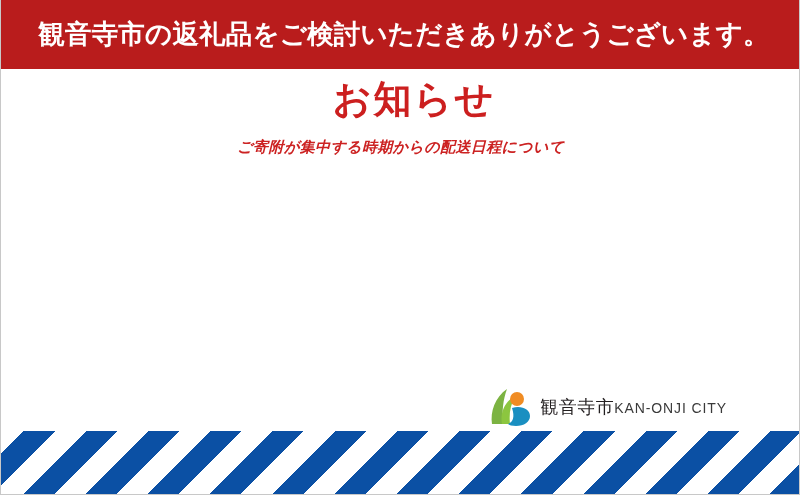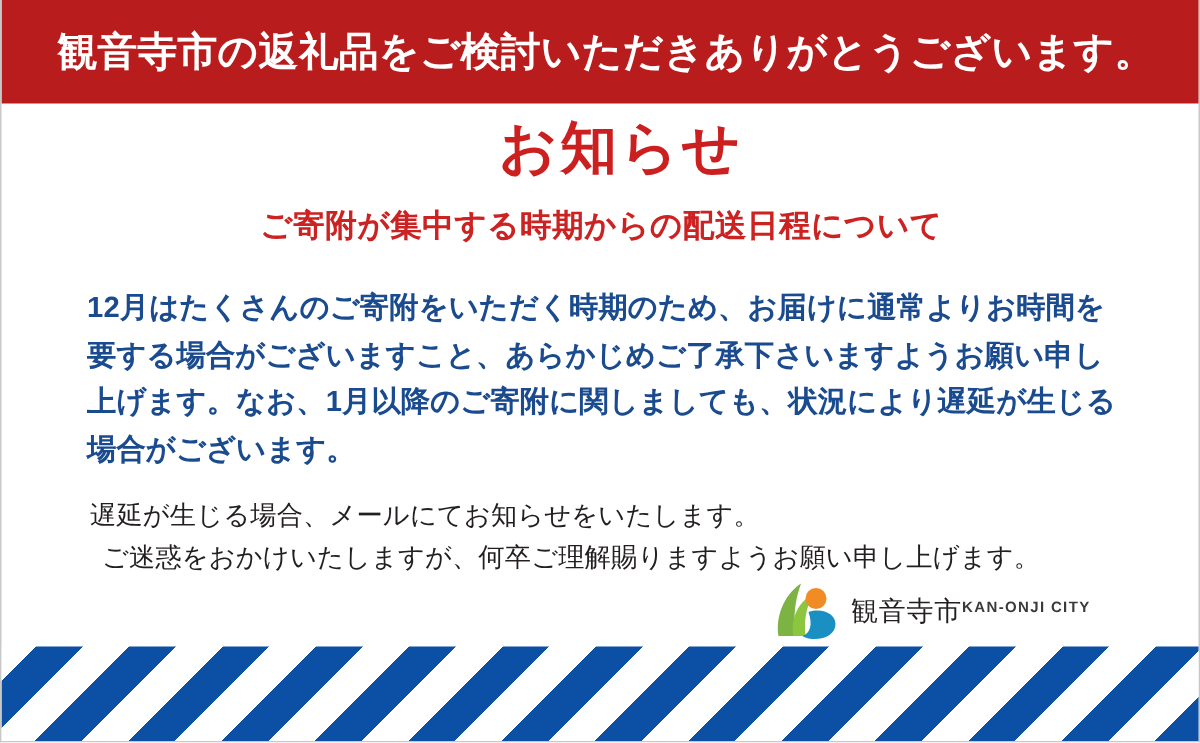--- a/index.html
+++ b/index.html
@@ -58,24 +58,25 @@
     letter-spacing: 2px;
     line-height: 1.15;
   }
   .sub-heading {
     position: absolute;
     left: 0;
     top: 138px;
     width: 800px;
     text-align: center;
     color: #cc2222;
-    font-size: 21px;
+    font-size: 15px;
     font-weight: bold;
     letter-spacing: 0.4px;
     line-height: 1.2;
+    font-style: italic;
   }
 
   
   .body-block {
     position: absolute;
     left: 57px;
     top: 190px;
     width: 690px;
   }
   .para-bold {
@@ -121,22 +122,22 @@
     line-height: 1;
   }
   .logo-jp {
     color: #231f20;
     font-size: 18px;
     font-weight: normal;
     letter-spacing: 0.5px;
   }
   .logo-en {
     color: #3a3a3a;
-    font-size: 10px;
-    font-weight: bold;
+    font-size: 14px;
+    font-weight: normal;
     letter-spacing: 0.9px;
     margin-top: 3px;
   }
 
   
   .stripe-footer {
     position: absolute;
     left: 0;
     bottom: 0;
     width: 800px;
@@ -156,27 +157,20 @@
 <div class="notice-card">
 
   <div class="header-banner">
     <div class="header-title">観音寺市の返礼品をご検討いただきありがとうございます。</div>
   </div>
 
   <div class="main-heading">お知らせ</div>
 
   <div class="sub-heading">ご寄附が集中する時期からの配送日程について</div>
 
-  <div class="body-block">
-    <p class="para-bold">12月はたくさんのご寄附をいただく時期のため、お届けに通常よりお時間を要する場合がございますこと、あらかじめご了承下さいますようお願い申し上げます。なお、1月以降のご寄附に関しましても、状況により遅延が生じる場合がございます。</p>
-    <div class="para-plain">
-      <span>遅延が生じる場合、メールにてお知らせをいたします。</span>
-      <span class="line-indent">ご迷惑をおかけいたしますが、何卒ご理解賜りますようお願い申し上げます。</span>
-    </div>
-  </div>
 
   <div class="logo-area">
     <svg class="logo-mark" viewBox="0 0 46 42">
       <path d="M4 38 C2 26 7 11 19 3 C15 14 14 24 15 38 Z" fill="#7cb342"></path>
       <path d="M14 38 C12 28 16 16 27 10 C22 20 21 29 22 38 Z" fill="#8cc63f"></path>
       <circle cx="29" cy="13" r="7" fill="#f08c23"></circle>
       <path d="M24 22 C33 19 42 23 42 30 C42 36 36 40 28 40 C24 40 21 39 20 38 C25 36 27 31 24 22 Z" fill="#1a8fc1"></path>
     </svg>
     <div class="logo-text">
       <span class="logo-jp">観音寺市</span>

